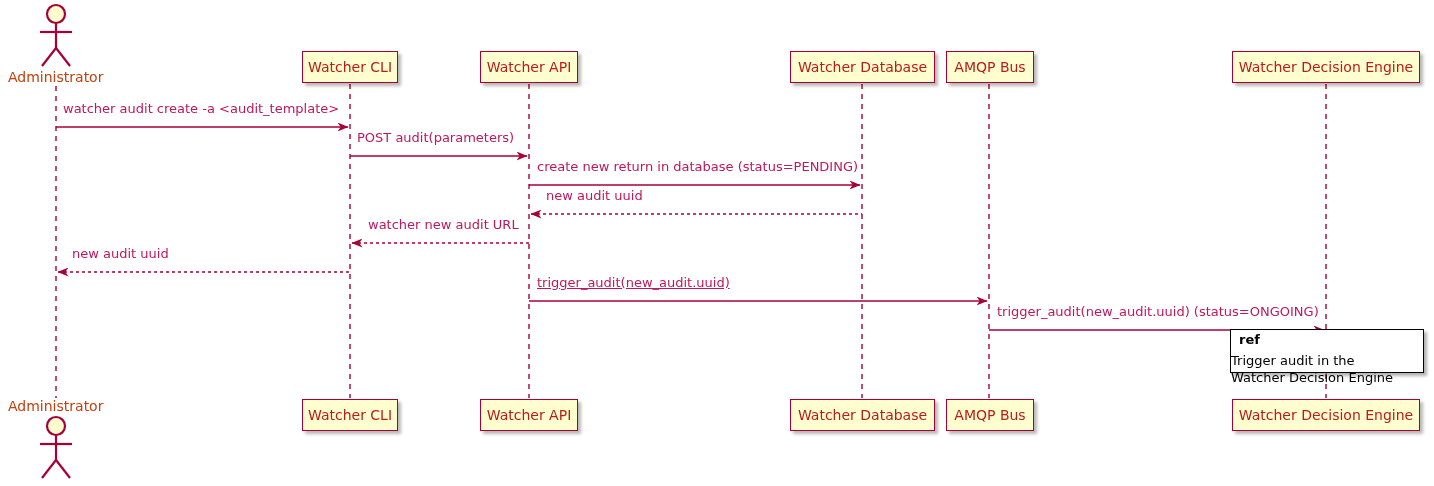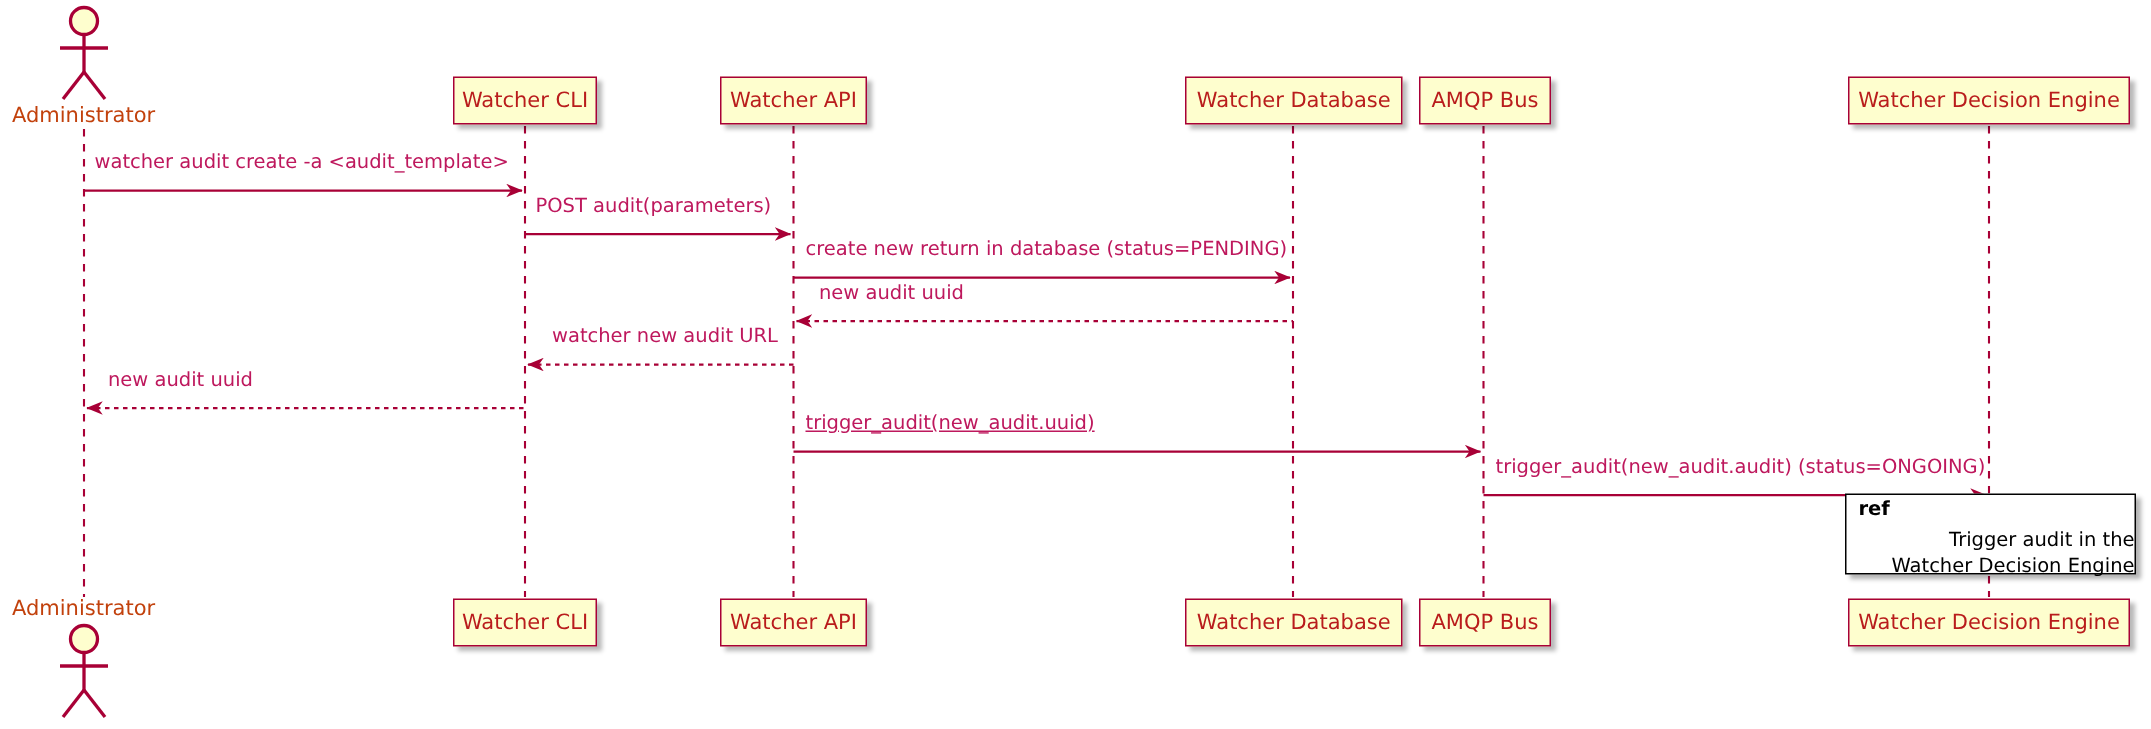--- a/index.html
+++ b/index.html
@@ -71,21 +71,21 @@
     font-weight: bold;
     font-size: 13px;
     color: #000000;
     font-family: "DejaVu Sans", sans-serif;
   }
   .ref-body {
     position: absolute;
     left: 0;
     right: 0;
     top: 22px;
-    text-align: right;
+    text-align: left;
     font-size: 13px;
     color: #000000;
     line-height: 17px;
     font-family: "DejaVu Sans", sans-serif;
   }
 </style>
 </head>
 <body>
 
 <div id="diagram">
@@ -174,23 +174,23 @@
   <div class="actor-label" style="left:8px; top:69px;">Administrator</div>
   <div class="actor-label" style="left:8px; top:398px;">Administrator</div>
 
   <div class="msg-label" style="left:63px; top:102px;">watcher audit create -a &lt;audit_template&gt;</div>
   <div class="msg-label" style="left:357px; top:131px;">POST audit(parameters)</div>
   <div class="msg-label" style="left:537px; top:160px;">create new return in database (status=PENDING)</div>
   <div class="msg-label" style="left:546px; top:189px;">new audit uuid</div>
   <div class="msg-label" style="left:368px; top:218px;">watcher new audit URL</div>
   <div class="msg-label" style="left:72px; top:247px;">new audit uuid</div>
   <div class="msg-label" style="left:537px; top:276px;text-decoration:underline;">trigger_audit(new_audit.uuid)</div>
-  <div class="msg-label" style="left:997px; top:305px;">trigger_audit(new_audit.audit) (status=ONGOING)</div>
+  <div class="msg-label" style="left:997px; top:305px;">trigger_audit(new_audit.uuid) (status=ONGOING)</div>
 
-  <div class="ref-box" style="left:1230px; top:329px; width:194px; height:54px;">
+  <div class="ref-box" style="left:1230px; top:329px; width:194px; height:44px;">
     <div class="ref-tab-label">ref</div>
     <div class="ref-body">
       <div>Trigger audit in the</div>
       <div>Watcher Decision Engine</div>
     </div>
   </div>
 
 </div>
 
 </body></html>

